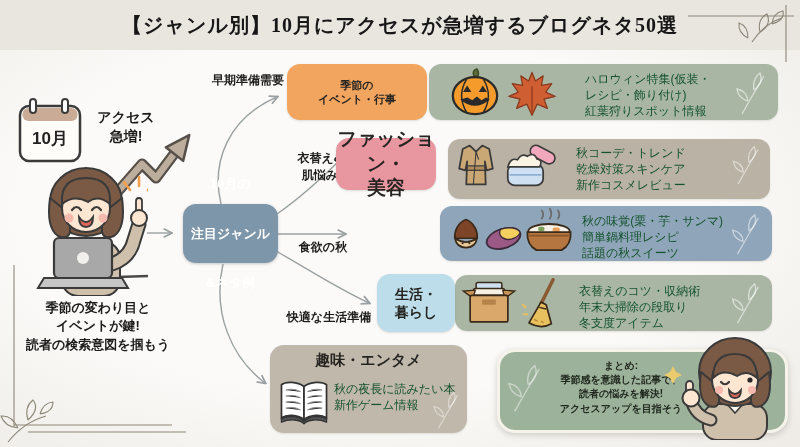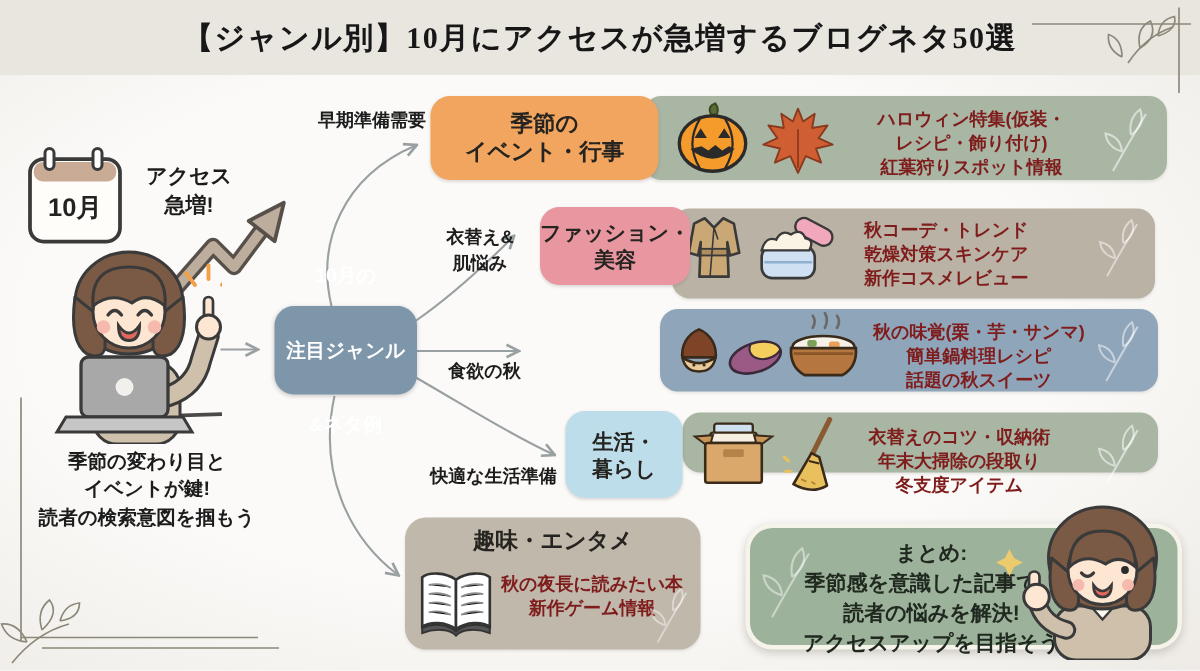--- a/index.html
+++ b/index.html
@@ -19,40 +19,40 @@
     font-weight:700; font-size:20px; letter-spacing:1px; color:#171717;
   }
   .abs{ position:absolute; }
   .lbl{ font-weight:700; font-size:12px; color:#1d1d1d; text-align:center; line-height:1.4; white-space:nowrap; }
   .cat-box{
     position:absolute; border-radius:13px; display:flex; flex-direction:column;
     align-items:center; justify-content:center; font-weight:700; color:#262420;
     text-align:center; line-height:1.3; box-shadow:0 1px 2px rgba(90,85,75,.18);
   }
   .panel{ position:absolute; border-radius:12px; box-shadow:0 1px 2px rgba(90,85,75,.15); }
-  .topics{ position:absolute; font-weight:700; font-size:12px; line-height:1.34; color:#7f1d1d; white-space:nowrap;text-align:center; }
+  .topics{ position:absolute; font-weight:400; font-size:12px; line-height:1.34; color:#14532d; white-space:nowrap; }
   .node{
     position:absolute; left:183px; top:204px; width:95px; height:59px; border-radius:13px;
     display:flex; flex-direction:column; align-items:center; justify-content:center;
     color:#ffffff; font-weight:700; font-size:13px; line-height:1.35; text-align:center;
     box-shadow:0 1px 3px rgba(80,80,80,.3);
     gap:32px;
   }
   .caption{ position:absolute; left:4px; top:299px; width:188px; text-align:center;
     font-weight:700; font-size:13px; line-height:1.42; color:#1c1c1c; }
   .highlight{ position:absolute; left:84px; top:108px; width:84px; text-align:center;
     font-weight:700; font-size:14px; line-height:1.35; color:#1c1c1c; }
   .cal-month{ position:absolute; left:18px; top:122px; width:64px; height:34px;
     line-height:34px; text-align:center; font-weight:700; font-size:17px; color:#222; }
   .summary{
     position:absolute; left:497px; top:349px; width:291px; height:84px;
     border:3px solid #f6f3ea; border-radius:18px; box-shadow:0 2px 6px rgba(100,95,85,.28);
   }
   .summary-text{ position:absolute; left:6px; top:7px; width:230px; text-align:center;
-    font-weight:700; font-size:14px; line-height:1.42; color:#20291f; }
+    font-weight:700; font-size:10px; line-height:1.42; color:#20291f; }
   .p5-title{ position:absolute; left:0; top:6px; width:100%; text-align:center;
     font-weight:700; font-size:15px; color:#262420; }
   svg{ display:block; }
   .deco{ pointer-events:none; }
 </style>
 </head>
 <body>
 
 <div class="stage">
 
@@ -175,21 +175,21 @@
       <div>ハロウィン特集(仮装・</div>
       <div>レシピ・飾り付け)</div>
       <div>紅葉狩りスポット情報</div>
     </div>
     <svg class="abs deco" style="right:8px;top:6px;" width="34" height="46" viewBox="0 0 34 46" fill="none" stroke="rgba(255,255,255,.55)" stroke-width="1.4">
       <path d="M6,44 Q16,26 28,6"></path>
         <path d="M12,31 Q2,28 1,19 Q11,21 12,31"></path>
         <path d="M18,20 Q16,9 24,3 Q28,13 18,20"></path>
     </svg>
   </div>
-  <div class="cat-box" style="left: 287px; top: 64px; width: 152px; height: 56px; font-size: 15px; background-color: rgb(242, 165, 95);">
+  <div class="cat-box" style="left: 287px; top: 64px; width: 140px; height: 56px; font-size: 11px; background-color: rgb(242, 165, 95);">
     <div>季節の</div>
     <div>イベント・行事</div>
   </div>
 
   <div class="panel" style="left: 448px; top: 139px; width: 322px; height: 60px; background-color: rgb(186, 178, 164);">
     <svg class="abs" style="left:5px;top:3px;" width="46" height="46" viewBox="0 0 50 52">
       <path d="M18,4 L25,11 L32,4 L40,8 L44,30 L37,32 L35,22 L36,48 L14,48 L15,22 L13,32 L6,30 L10,8 Z" fill="#c9a876" stroke="#3a3a3a" stroke-width="2" stroke-linejoin="round"></path>
       <rect x="15" y="27" width="20" height="5" fill="#b08d5d" stroke="#3a3a3a" stroke-width="1.4"></rect>
       <path d="M25,11 L22,48 M25,11 L28,20" fill="none" stroke="#3a3a3a" stroke-width="1.2"></path>
     </svg>
@@ -205,21 +205,21 @@
       <div>秋コーデ・トレンド</div>
       <div>乾燥対策スキンケア</div>
       <div>新作コスメレビュー</div>
     </div>
     <svg class="abs deco" style="right:6px;top:5px;" width="32" height="42" viewBox="0 0 34 46" fill="none" stroke="rgba(255,255,255,.5)" stroke-width="1.4">
       <path d="M6,44 Q16,26 28,6"></path>
         <path d="M12,31 Q2,28 1,19 Q11,21 12,31"></path>
         <path d="M18,20 Q16,9 24,3 Q28,13 18,20"></path>
     </svg>
   </div>
-  <div class="cat-box" style="left: 360px; top: 138px; width: 100px; height: 52px; font-size: 14px; background-color: rgb(232, 150, 160);">
+  <div class="cat-box" style="left: 336px; top: 138px; width: 100px; height: 52px; font-size: 19px; background-color: rgb(232, 150, 160);">
     <div>ファッション・</div>
     <div>美容</div>
   </div>
 
   <div class="panel" style="left: 440px; top: 206px; width: 332px; height: 55px; background-color: rgb(143, 165, 186);">
     <svg class="abs" style="left:9px;top:9px;" width="34" height="38" viewBox="0 0 40 40">
       <path d="M20,3 C30,7 34,17 33,25 L7,25 C6,17 10,7 20,3 Z" fill="#7d4427" stroke="#3a2a1a" stroke-width="2"></path>
       <path d="M7,25 q13,9 26,0 q-2,11 -13,11 q-11,0 -13,-11 z" fill="#e9cb9a" stroke="#3a2a1a" stroke-width="2"></path>
       <circle cx="16" cy="31" r="1.2" fill="#3a2a1a"></circle>
         <circle cx="24" cy="31" r="1.2" fill="#3a2a1a"></circle>
@@ -247,21 +247,21 @@
       <div>簡単鍋料理レシピ</div>
       <div>話題の秋スイーツ</div>
     </div>
     <svg class="abs deco" style="right:7px;top:6px;" width="34" height="44" viewBox="0 0 34 46" fill="none" stroke="rgba(255,255,255,.5)" stroke-width="1.4">
       <path d="M6,44 Q16,26 28,6"></path>
         <path d="M12,31 Q2,28 1,19 Q11,21 12,31"></path>
         <path d="M18,20 Q16,9 24,3 Q28,13 18,20"></path>
     </svg>
   </div>
 
-  <div class="panel" style="left: 455px; top: 275px; width: 317px; height: 40px; background-color: rgb(169, 182, 163); padding-left: 25px;">
+  <div class="panel" style="left: 455px; top: 275px; width: 317px; height: 56px; background-color: rgb(169, 182, 163); padding-left: 25px;">
     <svg class="abs" style="left:6px;top:4px;" width="56" height="48" viewBox="0 0 64 56">
       <rect x="17" y="4" width="30" height="8" rx="2" fill="#cfe0ee" stroke="#3a2a1a" stroke-width="1.8"></rect>
       <rect x="14" y="11" width="36" height="8" rx="2" fill="#f6f0e2" stroke="#3a2a1a" stroke-width="1.8"></rect>
       <path d="M10,20 L2,14 L16,13 L14,20 Z" fill="#c89758" stroke="#3a2a1a" stroke-width="1.6"></path>
       <path d="M54,20 L62,14 L48,13 L50,20 Z" fill="#c89758" stroke="#3a2a1a" stroke-width="1.6"></path>
       <rect x="10" y="19" width="44" height="31" rx="2" fill="#d9a86a" stroke="#3a2a1a" stroke-width="2"></rect>
       <rect x="24" y="24" width="16" height="6" rx="1" fill="#b5824a"></rect>
     </svg>
     <svg class="abs" style="left:66px;top:3px;" width="40" height="50" viewBox="0 0 44 58">
       <line x1="36" y1="2" x2="22" y2="30" stroke="#8a5a33" stroke-width="4" stroke-linecap="round"></line>

